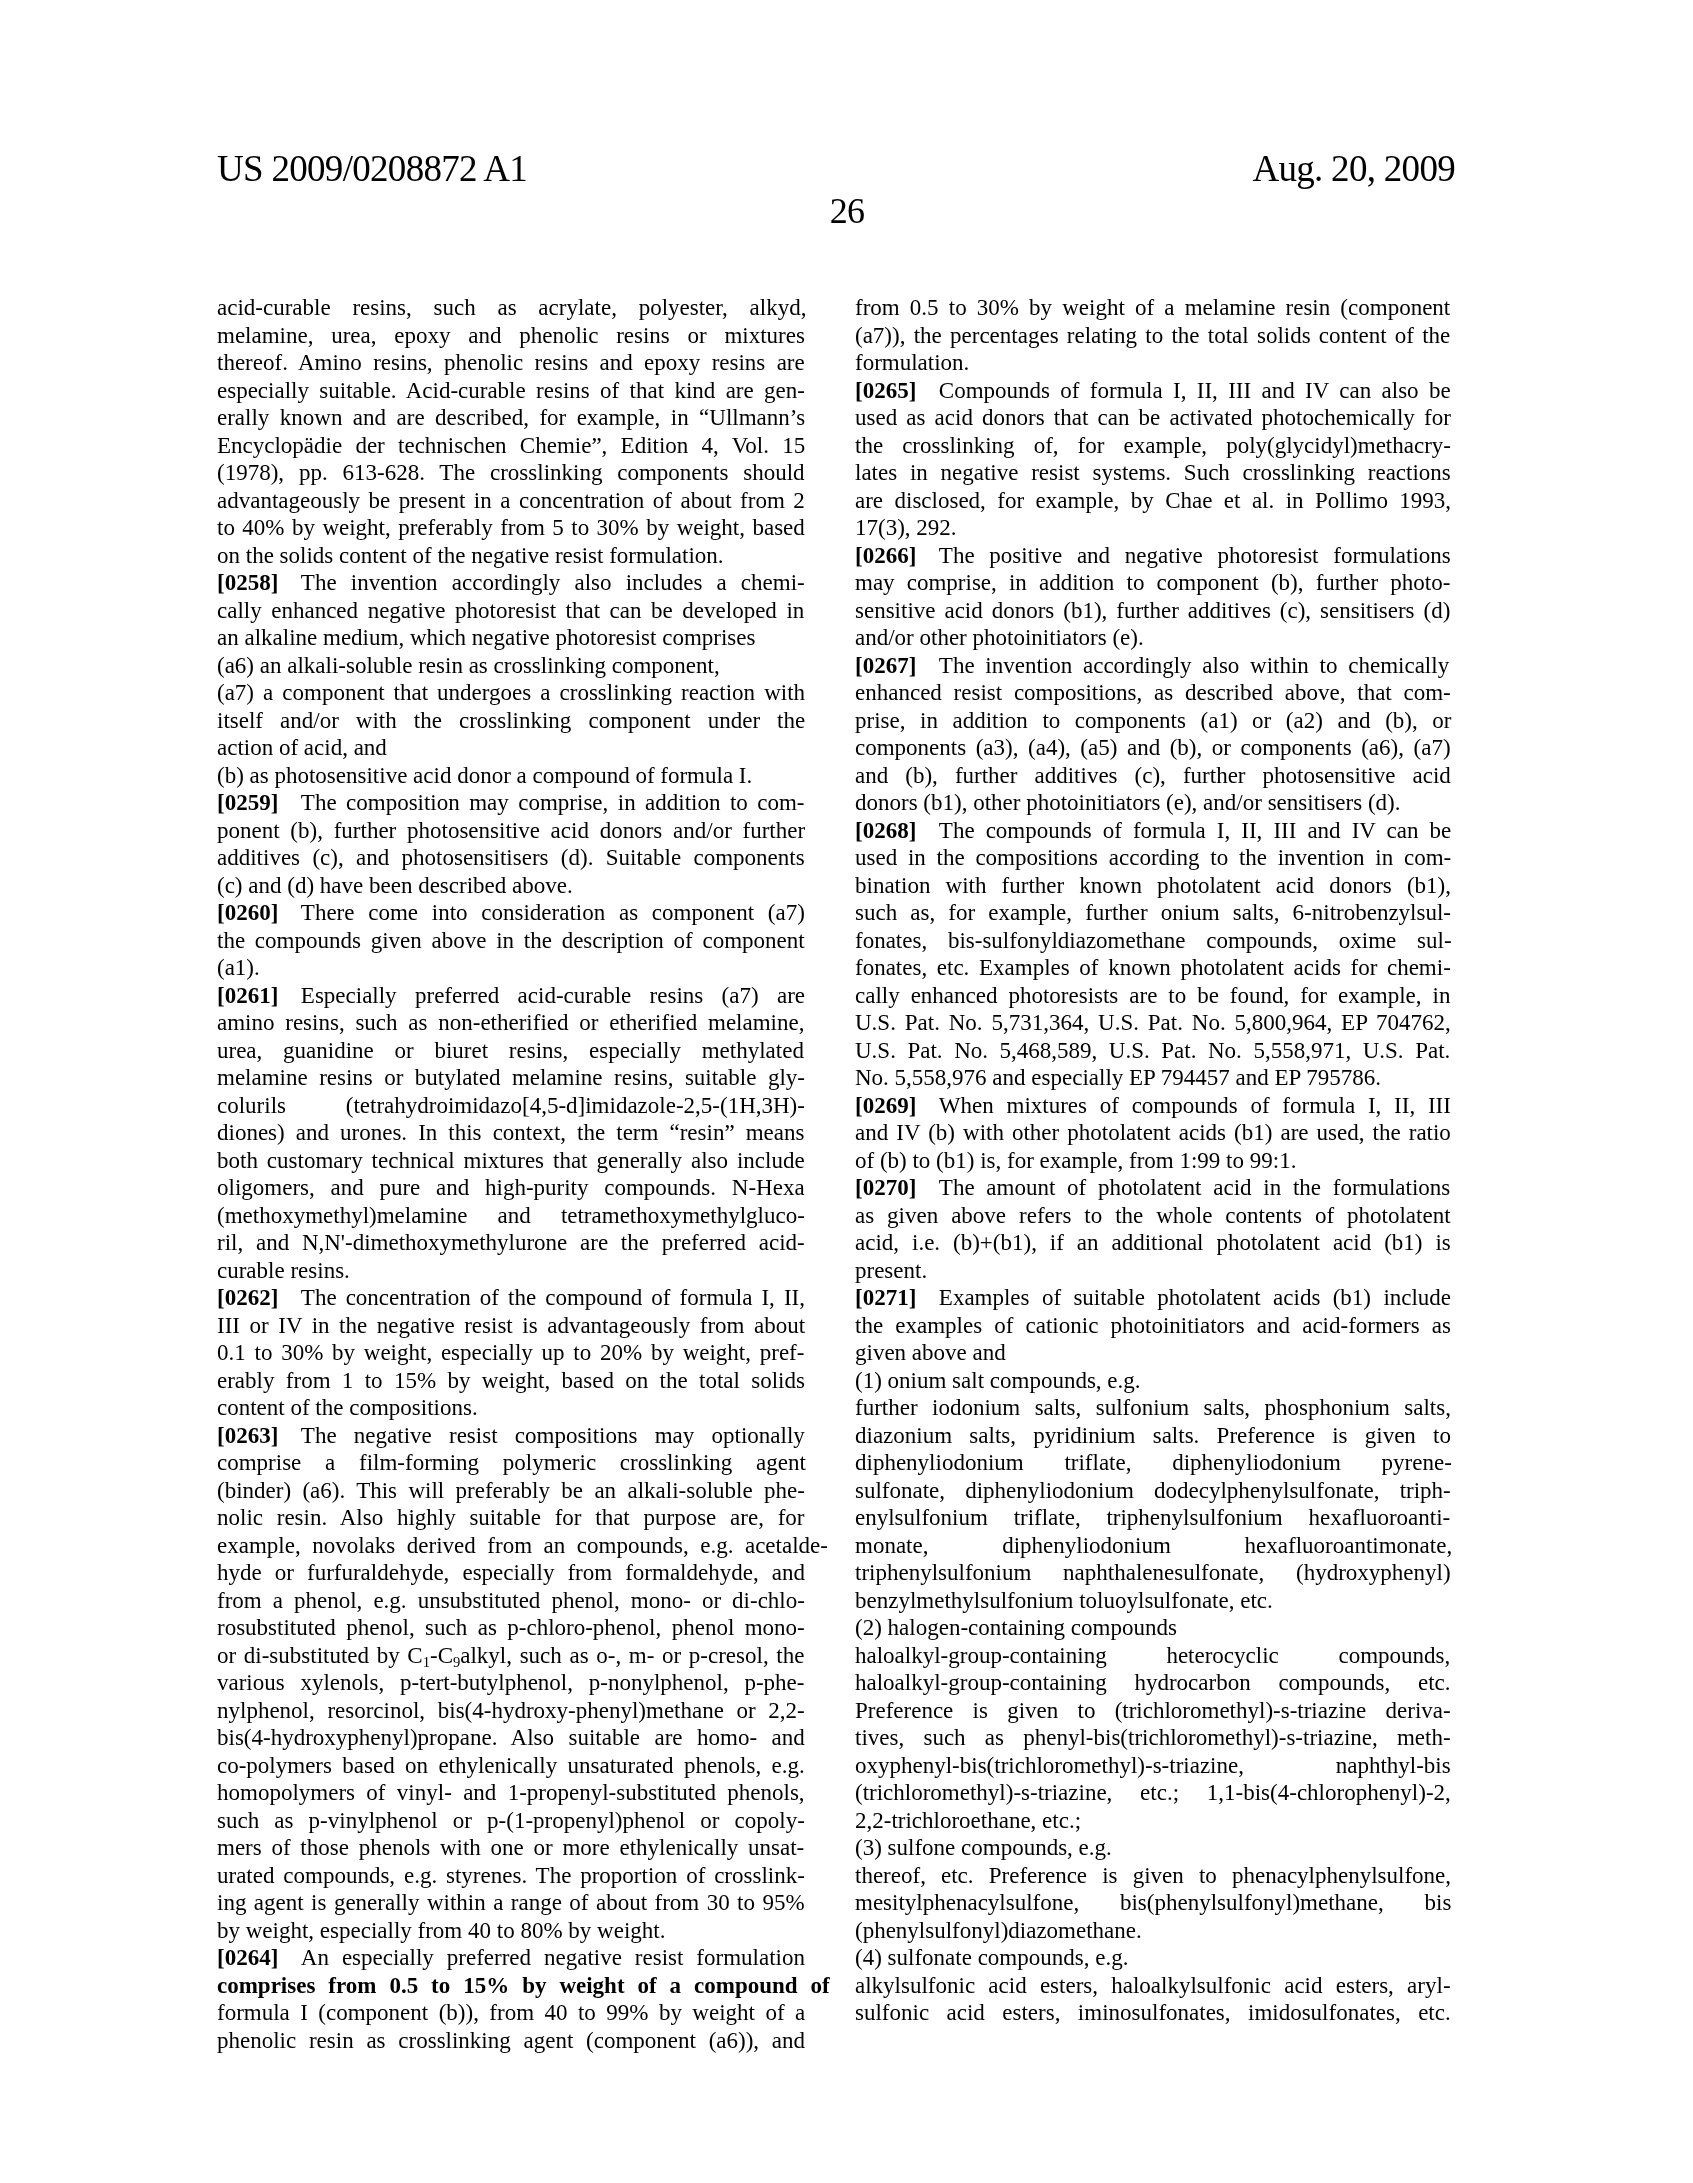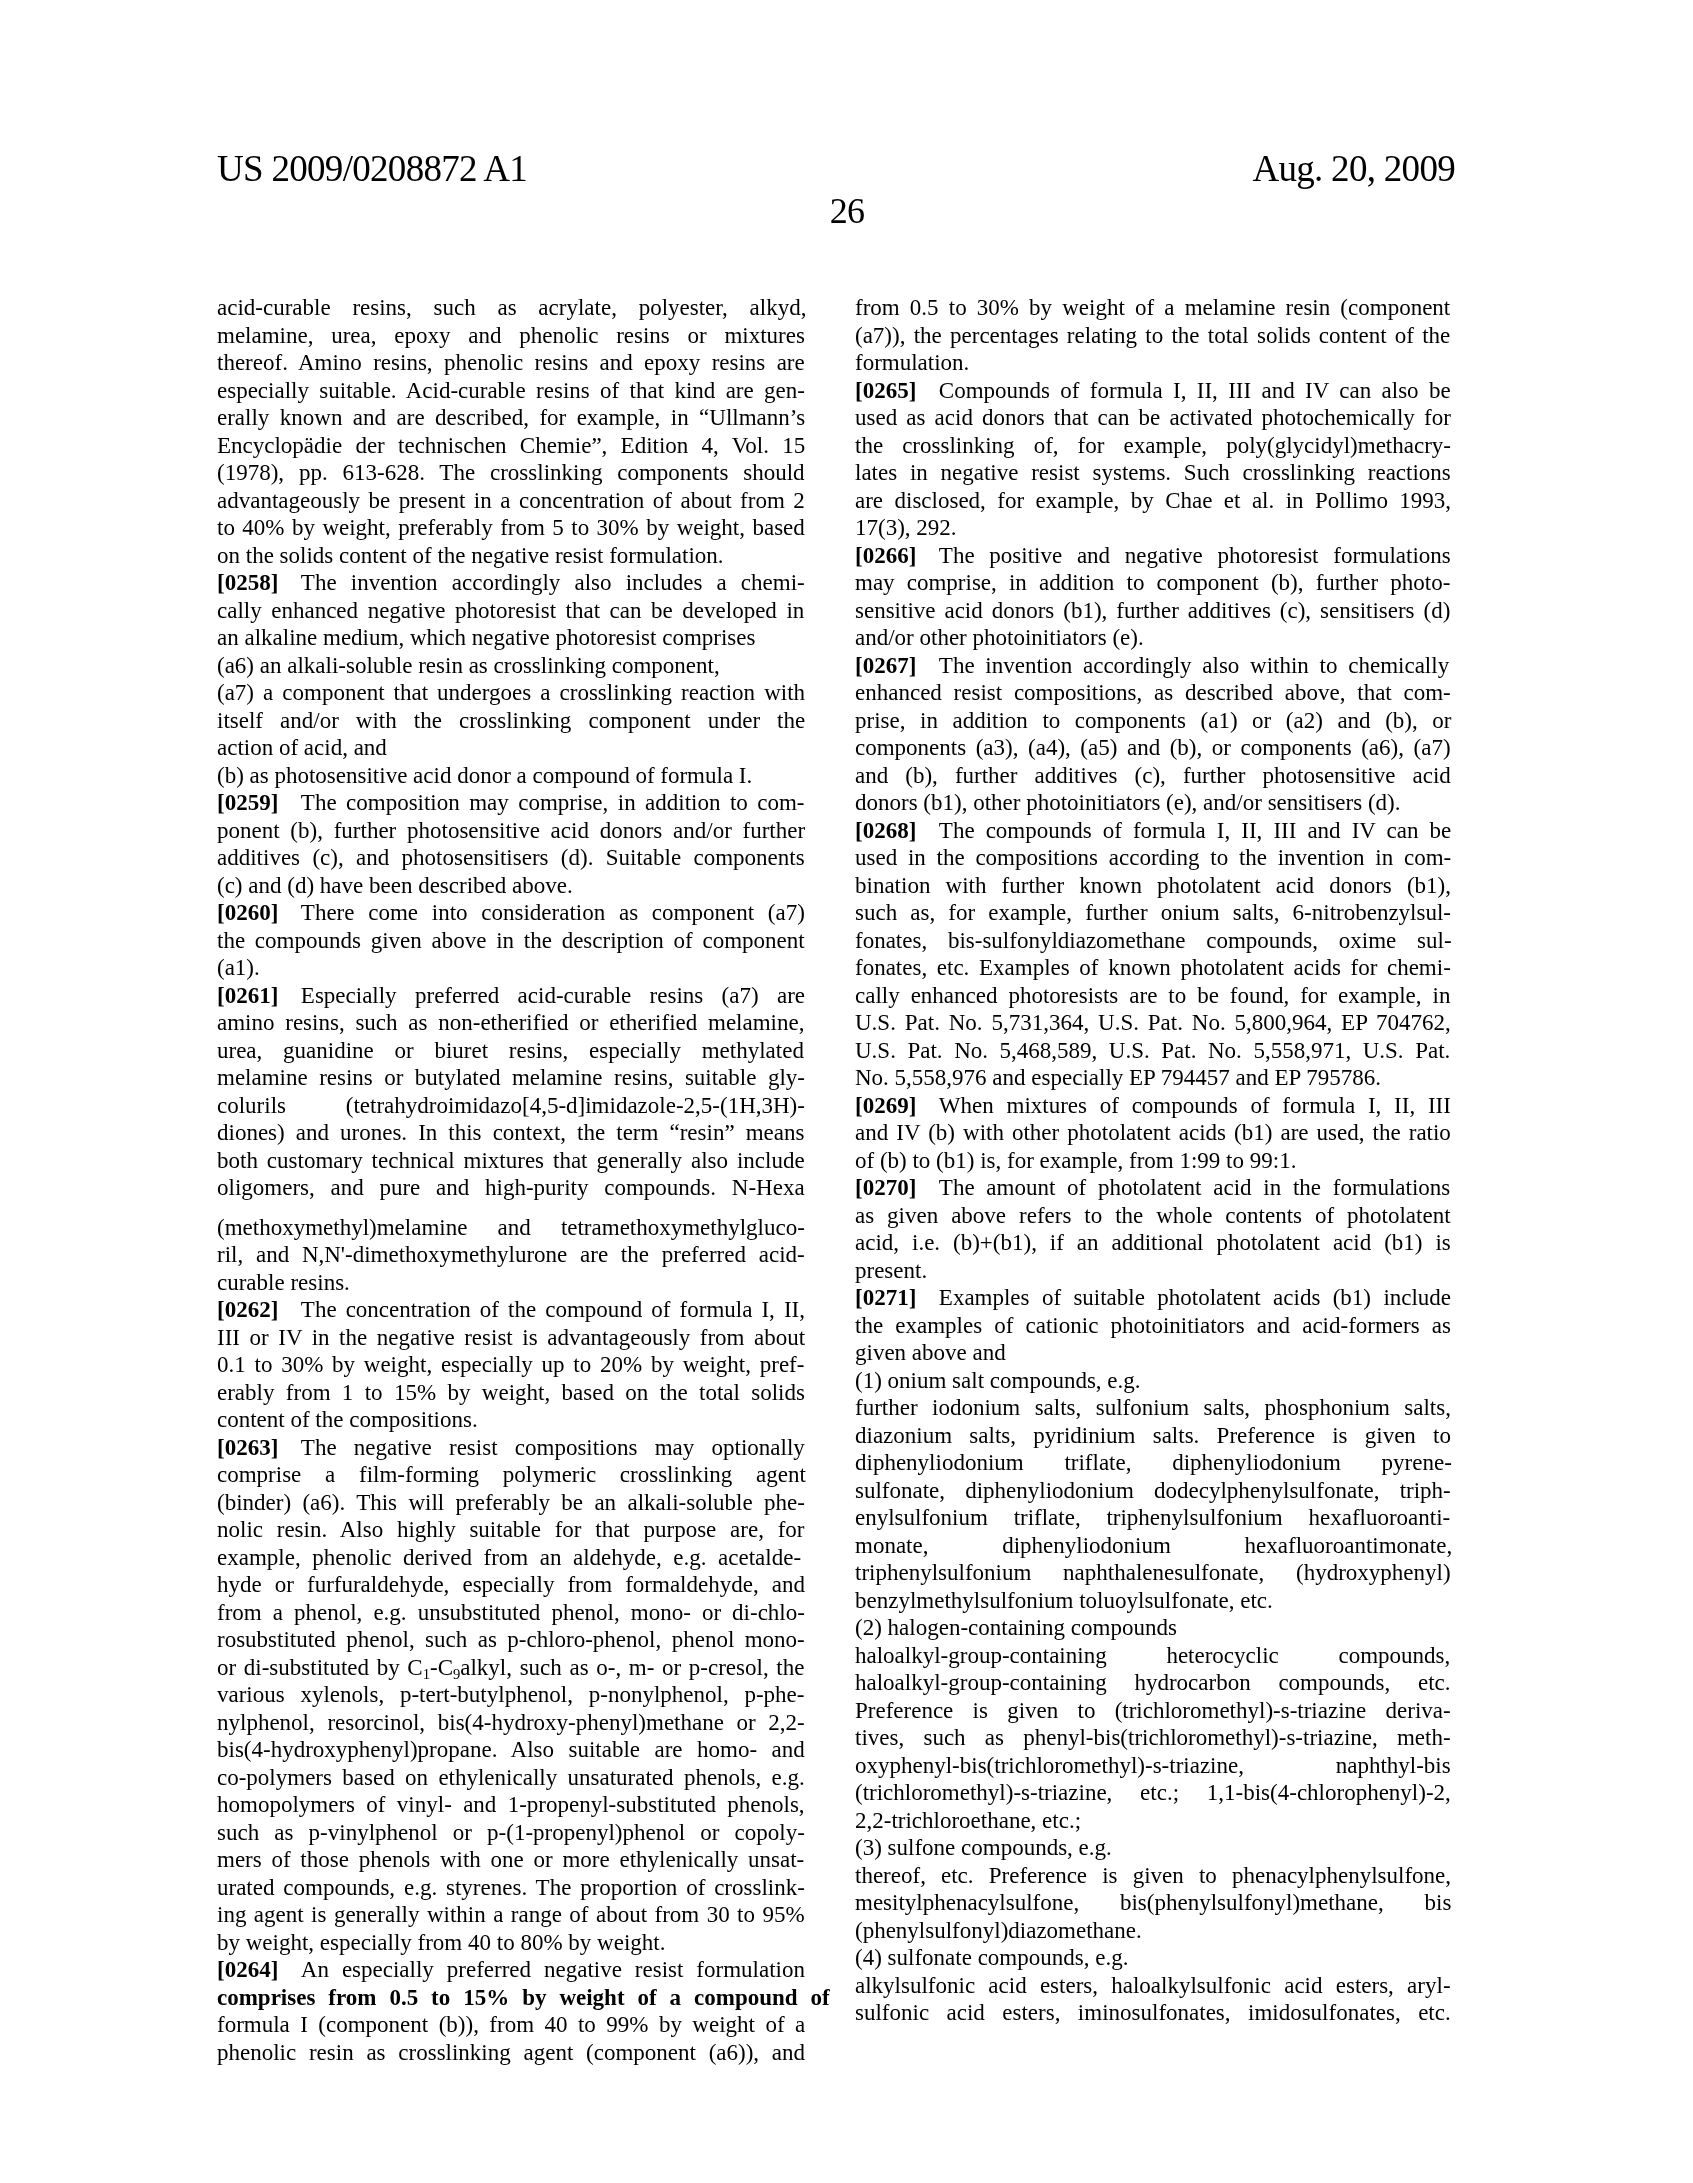--- a/index.html
+++ b/index.html
@@ -108,37 +108,37 @@
     </div>
     <div class="para">
       <span class="line" style="white-space: nowrap; text-align-last: left; text-align: left; word-spacing: 12.6px;"><span class="para-num">[0261]</span><span class="line-inner">Especially preferred acid-curable resins (a7) are</span></span>
       <span class="line" style="white-space: nowrap; text-align-last: left; text-align: left; word-spacing: 5px;"><span class="line-inner">amino resins, such as non-etherified or etherified melamine,</span></span>
       <span class="line" style="white-space: nowrap; text-align-last: left; text-align: left; word-spacing: 15px;"><span class="line-inner">urea, guanidine or biuret resins, especially methylated</span></span>
       <span class="line" style="white-space: nowrap; text-align-last: left; text-align: left; word-spacing: 5.7px;"><span class="line-inner">melamine resins or butylated melamine resins, suitable gly-</span></span>
       <span class="line" style="white-space: nowrap; text-align-last: left; text-align: left; word-spacing: 54px;"><span class="line-inner">colurils (tetrahydroimidazo[4,5-d]imidazole-2,5-(1H,3H)-</span></span>
       <span class="line" style="white-space: nowrap; text-align-last: left; text-align: left; word-spacing: 5.3px;"><span class="line-inner">diones) and urones. In this context, the term “resin” means</span></span>
       <span class="line" style="white-space: nowrap; text-align-last: left; text-align: left; word-spacing: 3.2px;"><span class="line-inner">both customary technical mixtures that generally also include</span></span>
       <span class="line" style="white-space: nowrap; text-align-last: left; text-align: left; word-spacing: 10px;"><span class="line-inner">oligomers, and pure and high-purity compounds. N-Hexa</span></span>
-      <span class="line" style="white-space: nowrap; text-align-last: left; text-align: left; word-spacing: 24.4px; margin-top: 12px;"><span class="line-inner">(methoxymethyl)melamine and tetramethoxymethylgluco-</span></span>
+      <span class="line" style="white-space: nowrap; text-align-last: left; text-align: left; word-spacing: 24.4px;"><span class="line-inner">(methoxymethyl)melamine and tetramethoxymethylgluco-</span></span>
       <span class="line" style="white-space: nowrap; text-align-last: left; text-align: left; word-spacing: 7px;"><span class="line-inner">ril, and N,N'-dimethoxymethylurone are the preferred acid-</span></span>
       <span class="line last"><span class="line-inner">curable resins.</span></span>
     </div>
     <div class="para">
       <span class="line" style="white-space: nowrap; text-align-last: left; text-align: left; word-spacing: 3.3px;"><span class="para-num">[0262]</span><span class="line-inner">The concentration of the compound of formula I, II,</span></span>
       <span class="line" style="white-space: nowrap; text-align-last: left; text-align: left; word-spacing: 3.8px;"><span class="line-inner">III or IV in the negative resist is advantageously from about</span></span>
       <span class="line" style="white-space: nowrap; text-align-last: left; text-align: left; word-spacing: 3px;"><span class="line-inner">0.1 to 30% by weight, especially up to 20% by weight, pref-</span></span>
       <span class="line" style="white-space: nowrap; text-align-last: left; text-align: left; word-spacing: 5.6px;"><span class="line-inner">erably from 1 to 15% by weight, based on the total solids</span></span>
       <span class="line last"><span class="line-inner">content of the compositions.</span></span>
     </div>
     <div class="para">
       <span class="line" style="white-space: nowrap; text-align-last: left; text-align: left; word-spacing: 11.5px;"><span class="para-num">[0263]</span><span class="line-inner">The negative resist compositions may optionally</span></span>
       <span class="line" style="white-space: nowrap; text-align-last: left; text-align: left; word-spacing: 18px;"><span class="line-inner">comprise a film-forming polymeric crosslinking agent</span></span>
       <span class="line" style="white-space: nowrap; text-align-last: left; text-align: left; word-spacing: 5.6px;"><span class="line-inner">(binder) (a6). This will preferably be an alkali-soluble phe-</span></span>
       <span class="line" style="white-space: nowrap; text-align-last: left; text-align: left; word-spacing: 8px;"><span class="line-inner">nolic resin. Also highly suitable for that purpose are, for</span></span>
-      <span class="line" style="white-space: nowrap; text-align-last: left; text-align: left; word-spacing: 5.8px;"><span class="line-inner">example, phenolic derived from an aldehyde, e.g. acetalde-</span></span>
+      <span class="line" style="white-space: nowrap; text-align-last: left; text-align: left; word-spacing: 5.8px;"><span class="line-inner">example, novolaks derived from an compounds, e.g. acetalde-</span></span>
       <span class="line" style="white-space: nowrap; text-align-last: left; text-align: left; word-spacing: 7.3px;"><span class="line-inner">hyde or furfuraldehyde, especially from formaldehyde, and</span></span>
       <span class="line" style="white-space: nowrap; text-align-last: left; text-align: left; word-spacing: 5.3px;"><span class="line-inner">from a phenol, e.g. unsubstituted phenol, mono- or di-chlo-</span></span>
       <span class="line" style="white-space: nowrap; text-align-last: left; text-align: left; word-spacing: 4.7px;"><span class="line-inner">rosubstituted phenol, such as p-chloro-phenol, phenol mono-</span></span>
       <span class="line" style="white-space: nowrap; text-align-last: left; text-align: left; word-spacing: 1.9px;"><span class="line-inner">or di-substituted by C<sub>1</sub>-C<sub>9</sub>alkyl, such as o-, m- or p-cresol, the</span></span>
       <span class="line" style="white-space: nowrap; text-align-last: left; text-align: left; word-spacing: 10px;"><span class="line-inner">various xylenols, p-tert-butylphenol, p-nonylphenol, p-phe-</span></span>
       <span class="line" style="white-space: nowrap; text-align-last: left; text-align: left; word-spacing: 6.9px;"><span class="line-inner">nylphenol, resorcinol, bis(4-hydroxy-phenyl)methane or 2,2-</span></span>
       <span class="line" style="white-space: nowrap; text-align-last: left; text-align: left; word-spacing: 8.7px;"><span class="line-inner">bis(4-hydroxyphenyl)propane. Also suitable are homo- and</span></span>
       <span class="line" style="white-space: nowrap; text-align-last: left; text-align: left; word-spacing: 4.6px;"><span class="line-inner">co-polymers based on ethylenically unsaturated phenols, e.g.</span></span>
       <span class="line" style="white-space: nowrap; text-align-last: left; text-align: left; word-spacing: 5.6px;"><span class="line-inner">homopolymers of vinyl- and 1-propenyl-substituted phenols,</span></span>
       <span class="line" style="white-space: nowrap; text-align-last: left; text-align: left; word-spacing: 9.4px;"><span class="line-inner">such as p-vinylphenol or p-(1-propenyl)phenol or copoly-</span></span>

